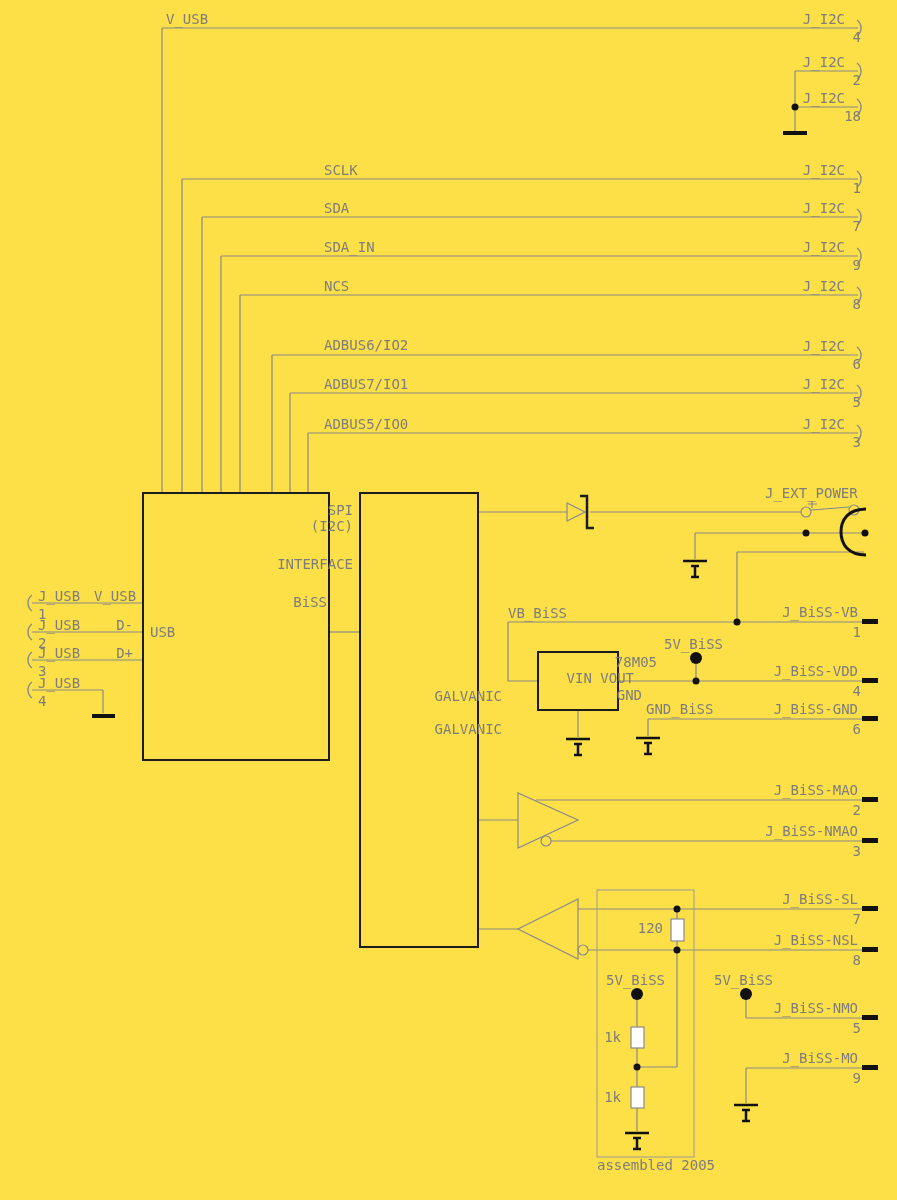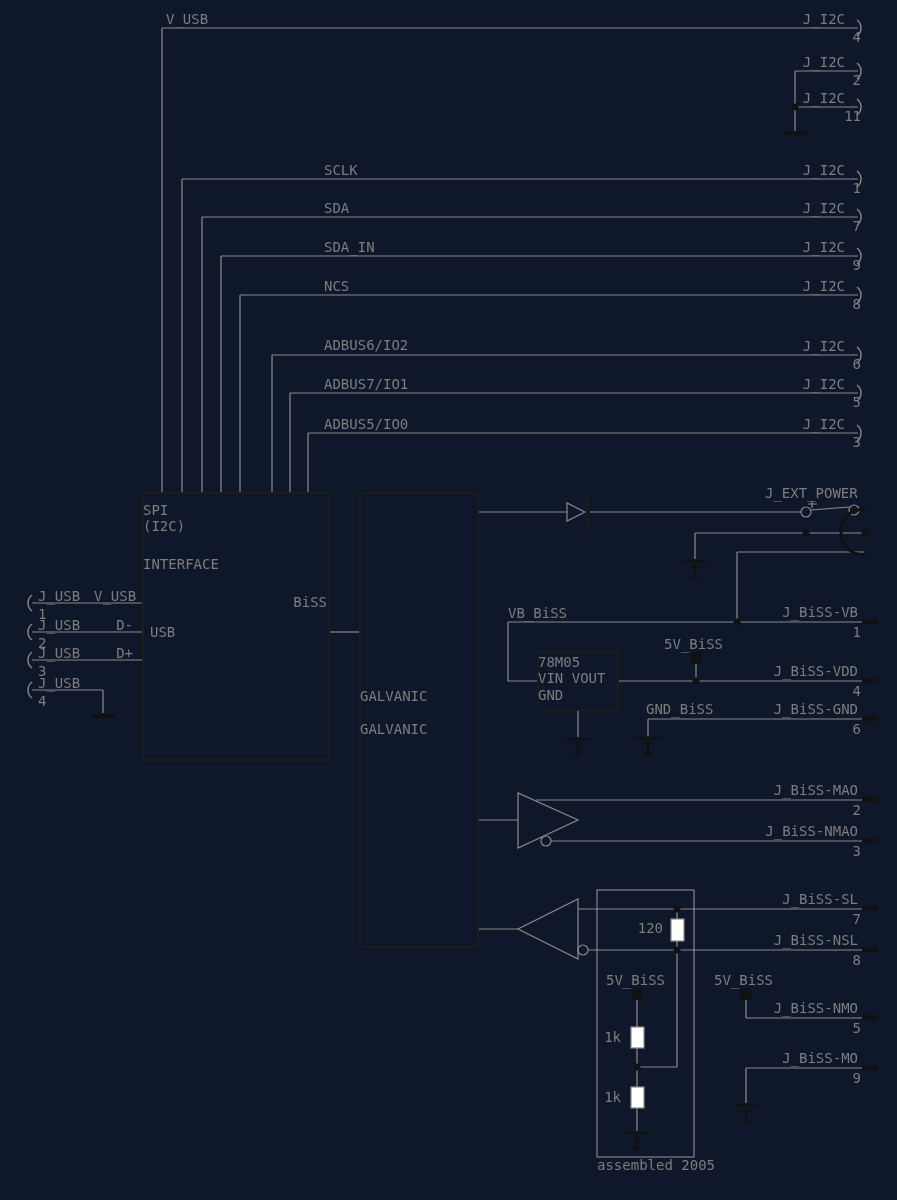--- a/index.html
+++ b/index.html
@@ -1,21 +1,21 @@
 <!DOCTYPE html>
 <html><head>
 <meta charset="utf-8">
 <style>
   html,body{margin:0;padding:0;background:#ffffff;}
-  #stage{position:relative;width:897px;height:1200px;background:#0f172a;overflow:hidden;
+  #stage{position:relative;width:897px;height:1200px;background:#fde047;overflow:hidden;
          font-family:"DejaVu Sans Mono","Liberation Mono",monospace;}
   svg{position:absolute;left:0;top:0;}
   .lbl{position:absolute;font-size:14px;line-height:1;color:#7d7d7d;white-space:nowrap;}
   .r{text-align:right;}
-  .c{text-align:left;}
+  .c{text-align:right;padding-left:24px;}
 </style>
 </head>
 <body>
 
 <div id="stage">
 
 <svg width="897" height="1200" viewBox="0 0 897 1200">
 
   <g stroke="#8a8a8a" stroke-width="1.2" fill="none">
     <path d="M162,28 H858 M162,28 V493"></path>
@@ -148,21 +148,21 @@
 <div class="lbl" style="left:324px;top:279px">NCS</div>
 <div class="lbl" style="left:324px;top:338px">ADBUS6/IO2</div>
 <div class="lbl" style="left:324px;top:377px">ADBUS7/IO1</div>
 <div class="lbl" style="left:324px;top:417px">ADBUS5/IO0</div>
 
 <div class="lbl r" style="left:705px;top:12px;width:140px">J_I2C</div>
 <div class="lbl r" style="left:761px;top:30px;width:100px">4</div>
 <div class="lbl r" style="left:705px;top:55px;width:140px">J_I2C</div>
 <div class="lbl r" style="left:761px;top:73px;width:100px">2</div>
 <div class="lbl r" style="left:705px;top:91px;width:140px">J_I2C</div>
-<div class="lbl r" style="left:761px;top:109px;width:100px">11</div>
+<div class="lbl r" style="left:761px;top:109px;width:100px">18</div>
 <div class="lbl r" style="left:705px;top:163px;width:140px">J_I2C</div>
 <div class="lbl r" style="left:761px;top:181px;width:100px">1</div>
 <div class="lbl r" style="left:705px;top:201px;width:140px">J_I2C</div>
 <div class="lbl r" style="left:761px;top:219px;width:100px">7</div>
 <div class="lbl r" style="left:705px;top:240px;width:140px">J_I2C</div>
 <div class="lbl r" style="left:761px;top:258px;width:100px">9</div>
 <div class="lbl r" style="left:705px;top:279px;width:140px">J_I2C</div>
 <div class="lbl r" style="left:761px;top:297px;width:100px">8</div>
 <div class="lbl r" style="left:705px;top:339px;width:140px">J_I2C</div>
 <div class="lbl r" style="left:761px;top:357px;width:100px">6</div>

